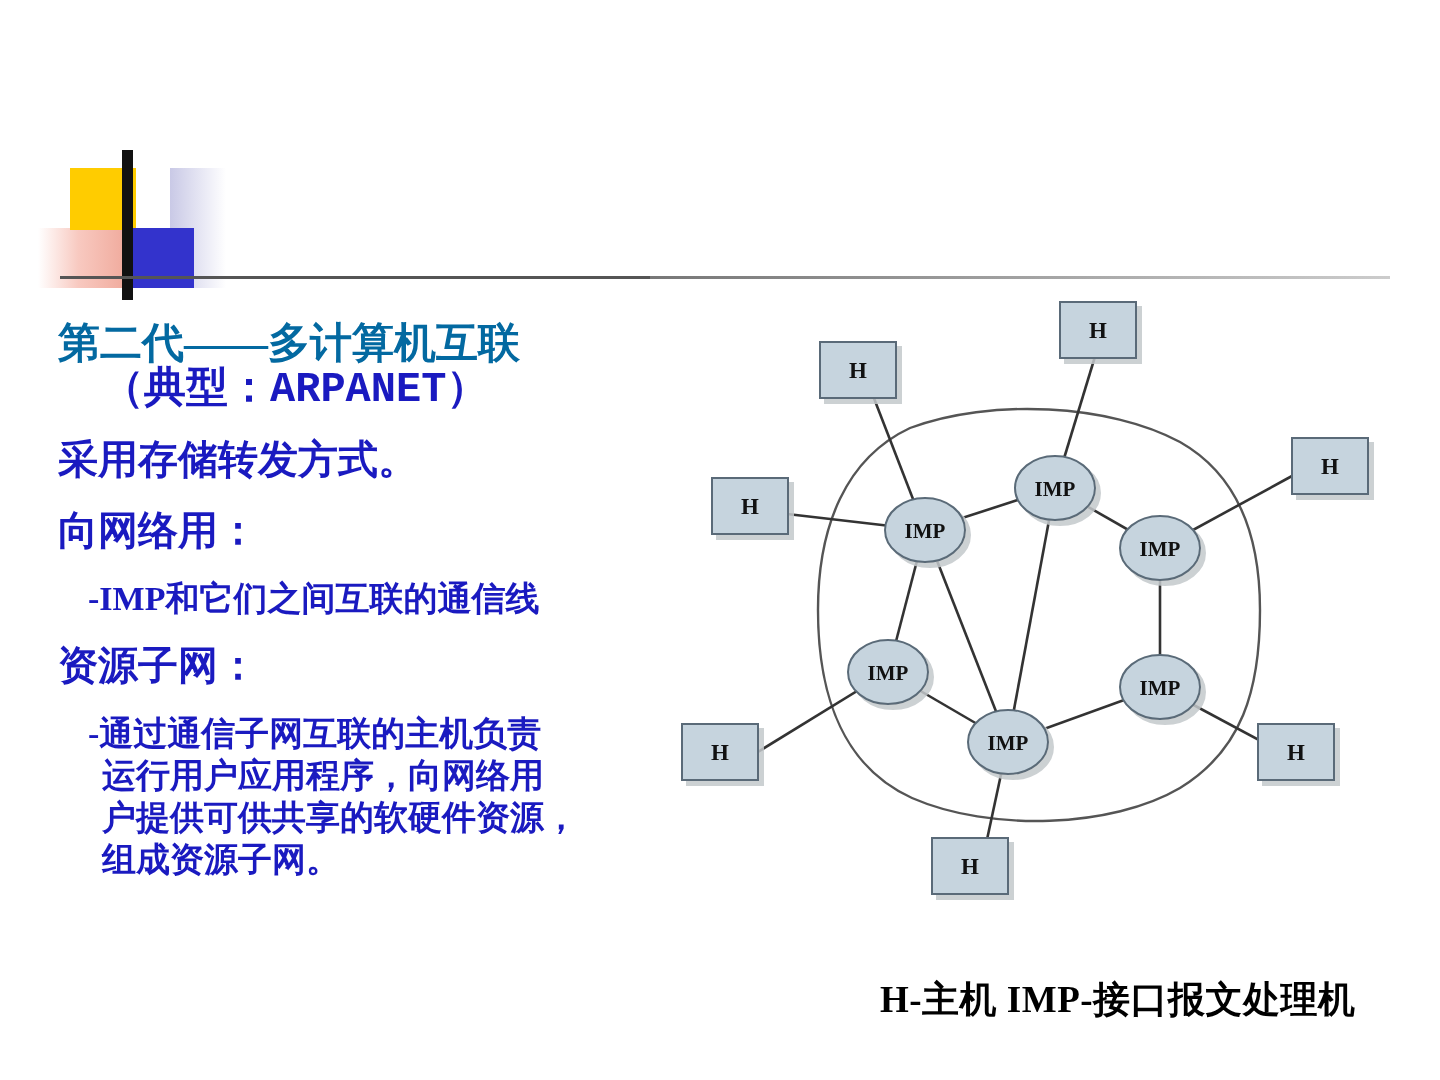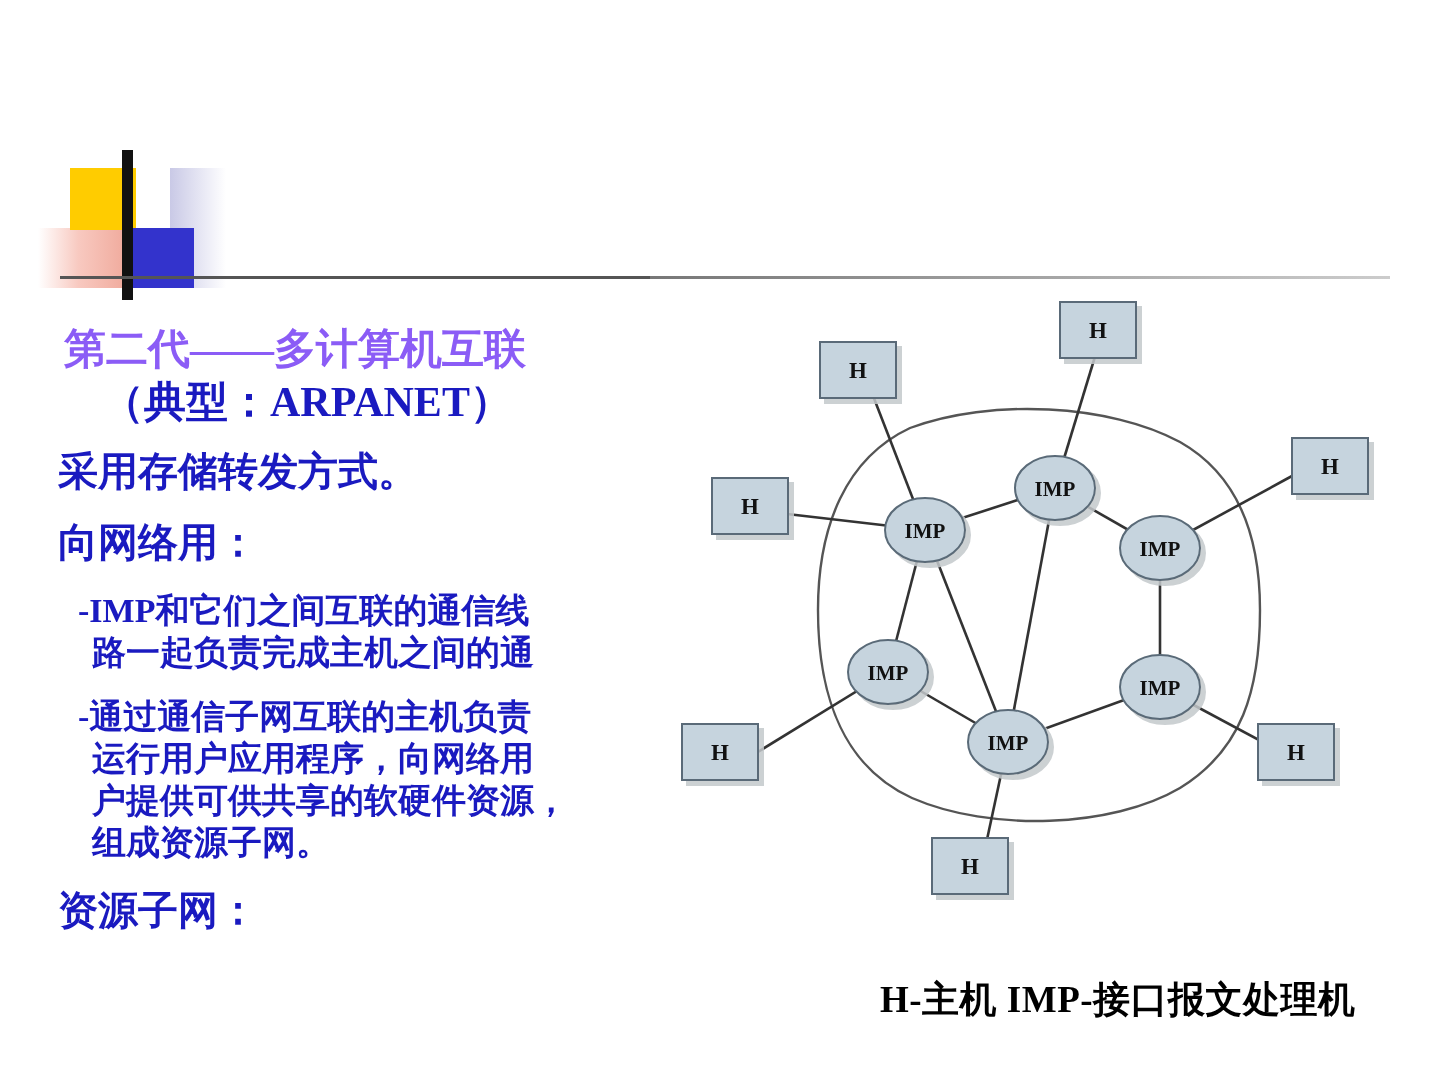--- a/index.html
+++ b/index.html
@@ -84,41 +84,42 @@
   .text-col {
     position: absolute;
     left: 58px;
     top: 320px;
     width: 640px;
     color: #1a1ac0;
   }
   .title-1 {
     font-size: 42px;
     font-weight: bold;
-    color: #8b5cf6;
+    color: #0369a1;
     line-height: 1.12;
-    margin: 6px;
+    margin: 0;
     letter-spacing: 0px;
   }
   .title-2 {
     font-size: 42px;
     font-weight: bold;
     color: #1a1ac0;
     line-height: 1.12;
     margin: 0 0 8px 44px;
+    font-family: Liberation Mono, monospace;
   }
   .para {
     font-size: 40px;
     font-weight: bold;
     color: #1a1ac0;
     line-height: 1.22;
     margin: 22px 0 0 0;
   }
   .para.indent {
-    margin-left: 20px;
+    margin-left: 30px;
     font-size: 34px;
     line-height: 1.24;
   }
   .para.indent .cont {
     display: block;
     margin-left: 14px;
   }
 
   
   .diagram {
@@ -159,31 +160,30 @@
 <div class="text-col">
   <p class="title-1">第二代——多计算机互联</p>
   <p class="title-2">（典型：ARPANET）</p>
 
   <p class="para">采用存储转发方式。</p>
 
   <p class="para">向网络用：</p>
 
   <p class="para indent">
     <span>-IMP和它们之间互联的通信线</span>
-    <span class="cont">路一起负责完成主机之间的通</span>
   </p>
+
+  <p class="para">资源子网：</p>
 
   <p class="para indent">
     <span>-通过通信子网互联的主机负责</span>
     <span class="cont">运行用户应用程序，向网络用</span>
     <span class="cont">户提供可供共享的软硬件资源，</span>
     <span class="cont">组成资源子网。</span>
   </p>
-
-  <p class="para">资源子网：</p>
 </div>
 
 <div class="diagram">
   <svg width="760" height="700" viewBox="0 0 760 700" xmlns="http://www.w3.org/2000/svg">
     <defs>
       <filter id="sh" x="-30%" y="-30%" width="180%" height="180%">
         <feOffset in="SourceAlpha" dx="5" dy="5" result="off"></feOffset>
         <feColorMatrix in="off" type="matrix" values="0 0 0 0 0.55  0 0 0 0 0.58  0 0 0 0 0.60  0 0 0 0.85 0" result="shc"></feColorMatrix>
         <feMerge>
             <feMergeNode in="shc"></feMergeNode>

